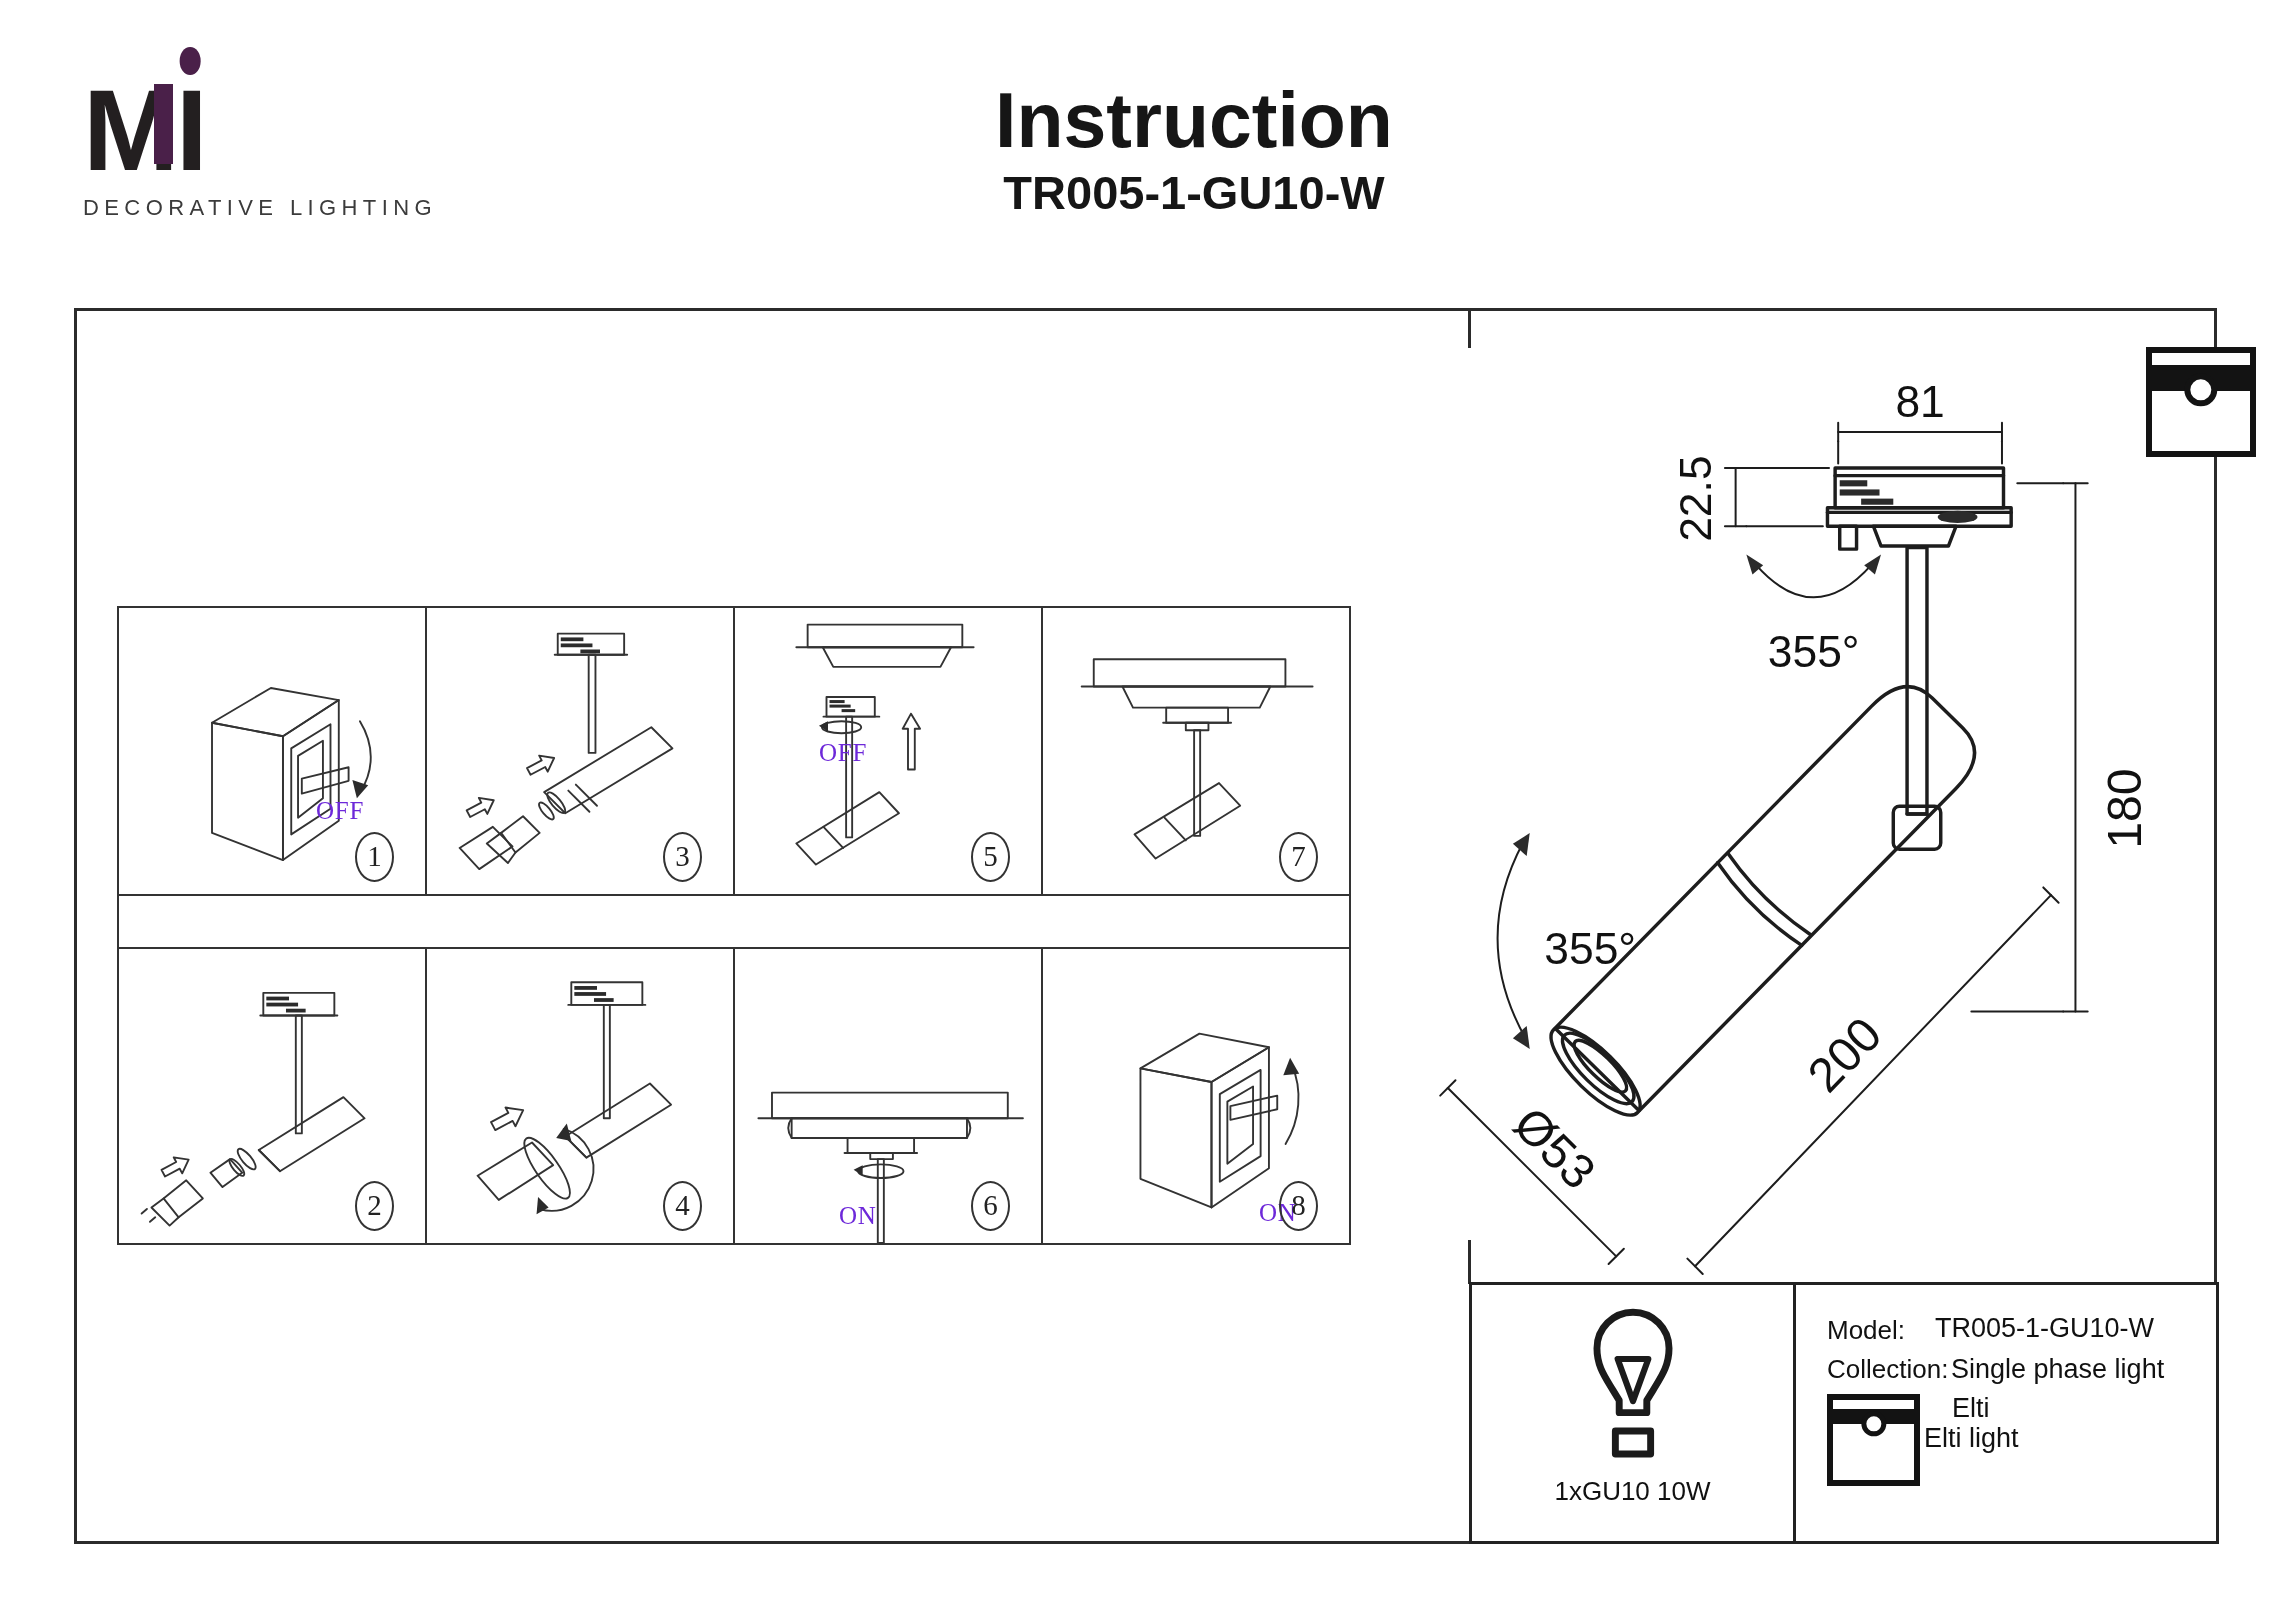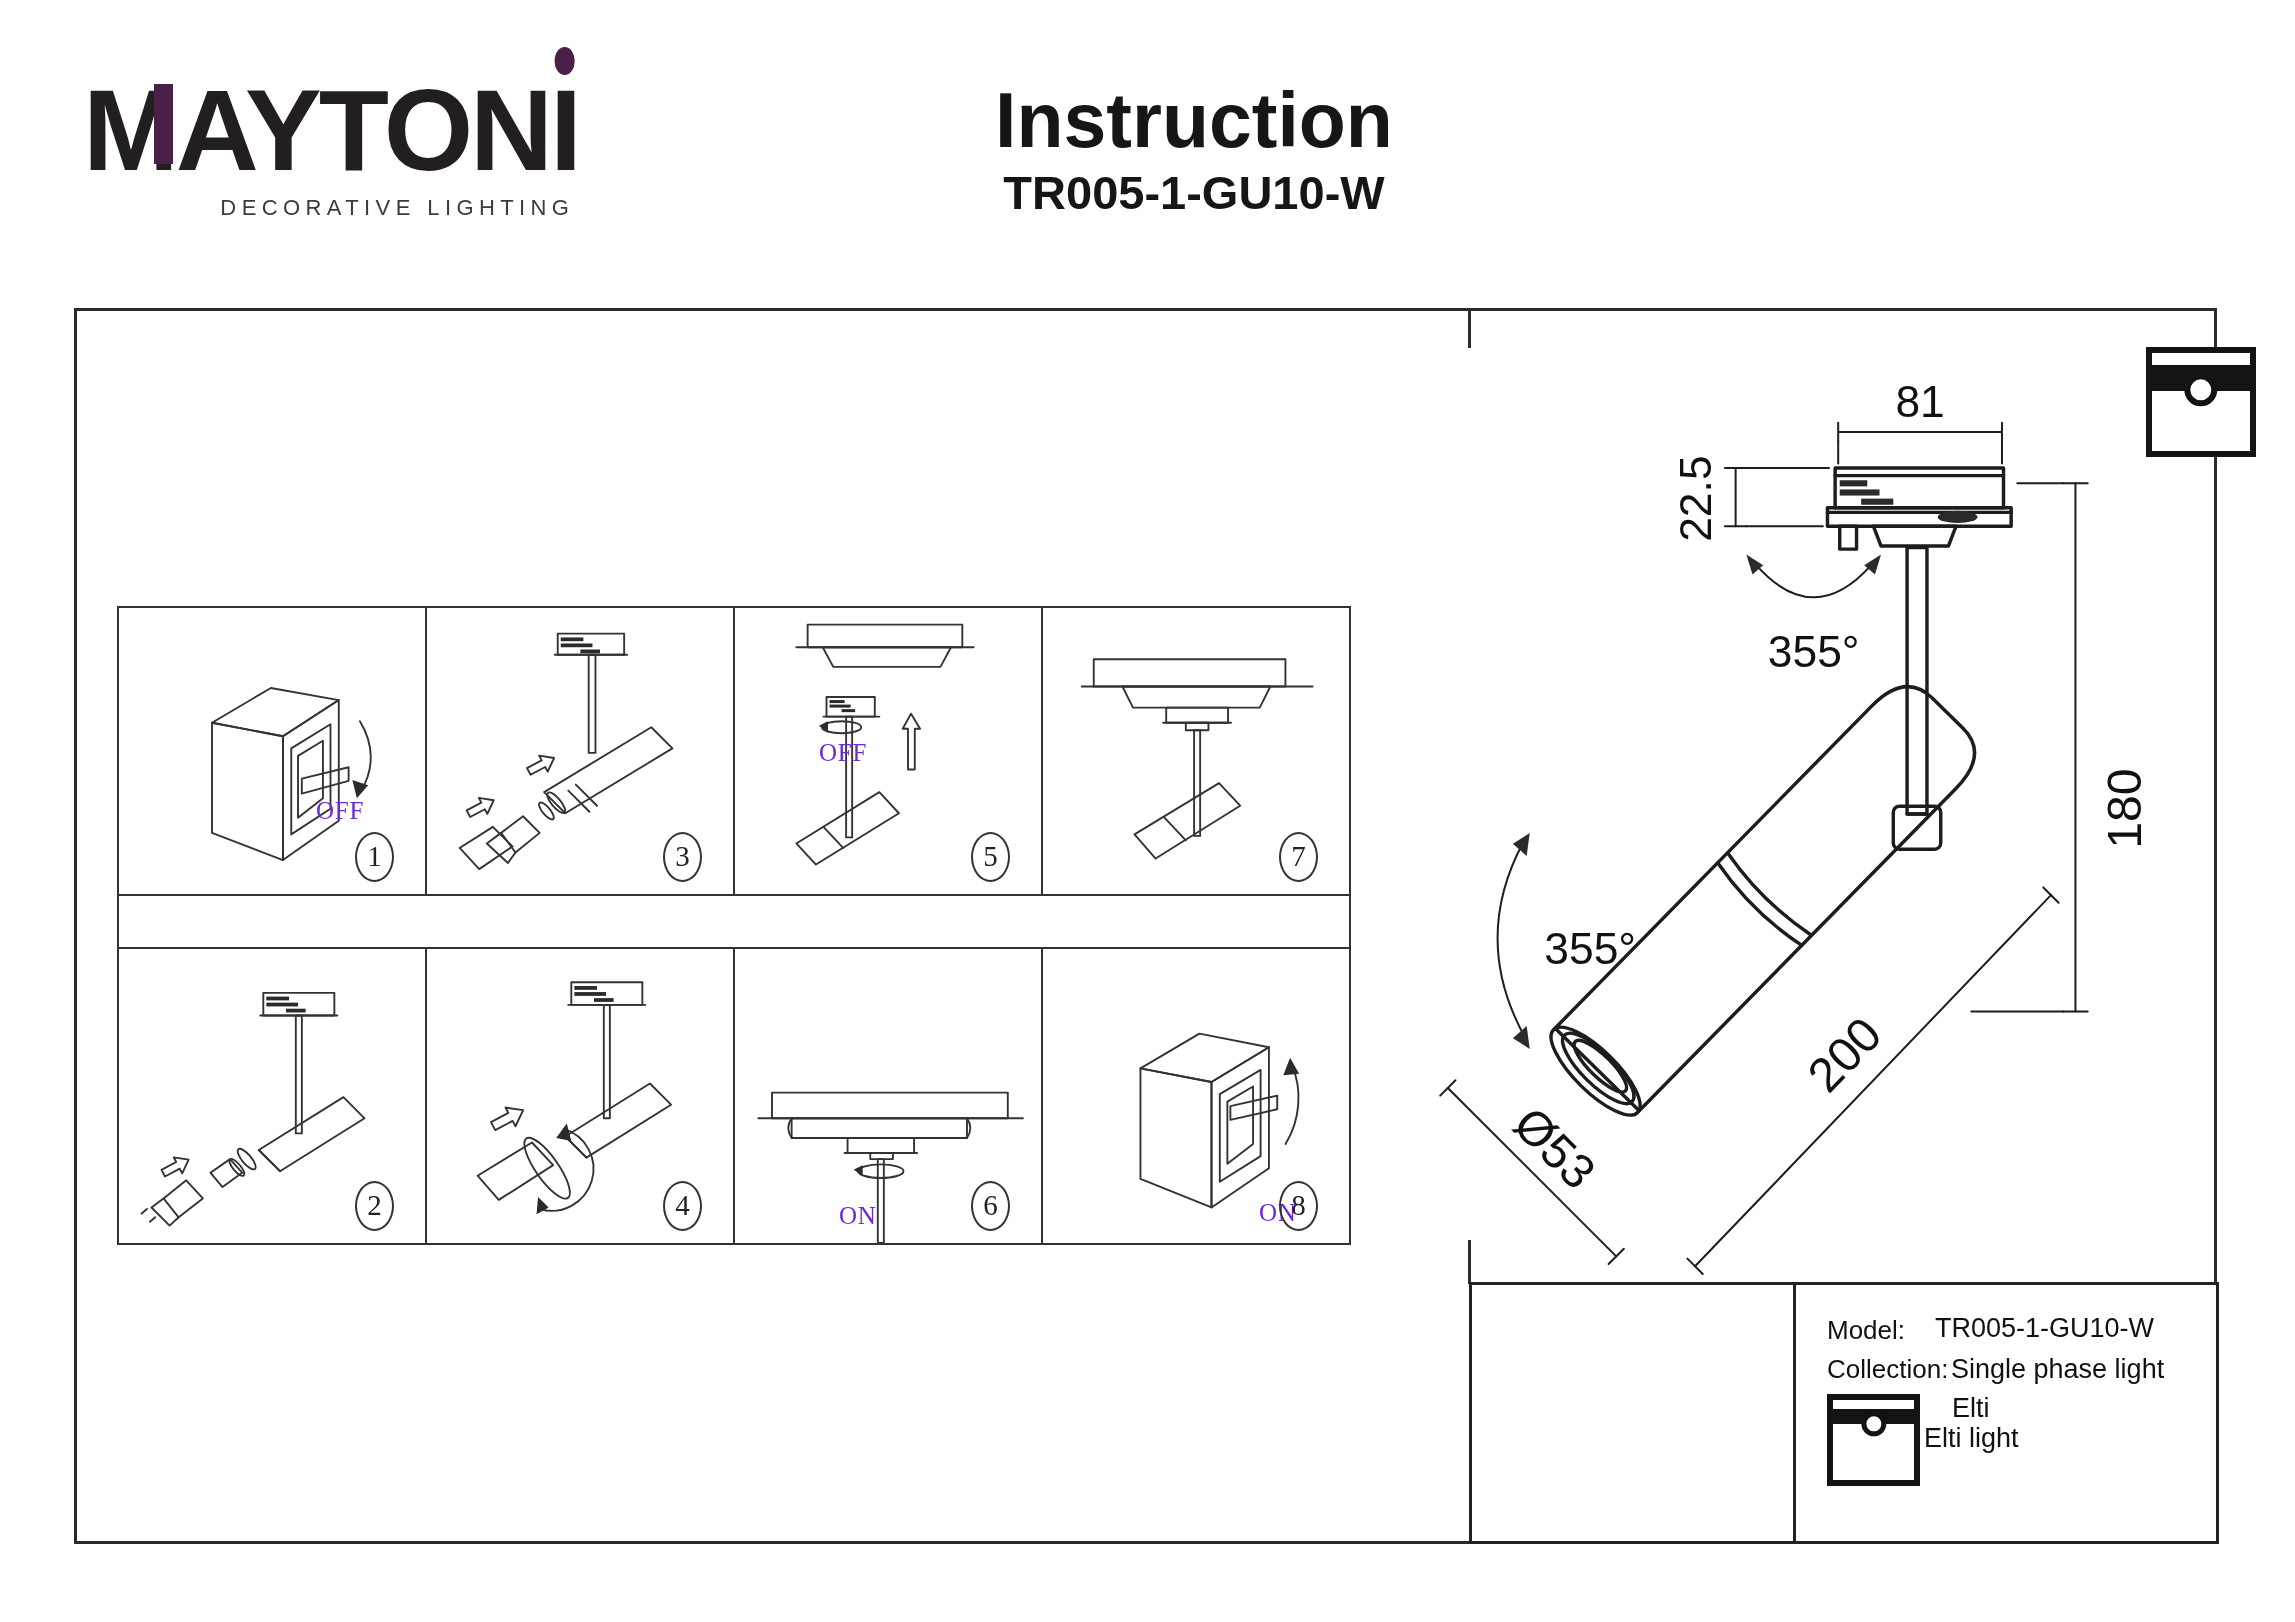--- a/index.html
+++ b/index.html
@@ -69,21 +69,20 @@
              border-radius:50%;left:50%;top:24px;transform:translate(-50%,-50%)}
 </style>
 </head>
 <body>
 
 <div class="canvas" style="--purple:#4a2049">
 
   <div class="logo-wrap">
     <div class="logo-line">
         <span class="logo-m">M<span class="m-stem"></span></span>
-        <span>AYTON</span>
         <span class="logo-i">I<span class="i-dot"></span></span>
       </div>
     <div class="tagline">DECORATIVE LIGHTING</div>
   </div>
 
   <div class="title-block">
     <div class="title">Instruction</div>
     <div class="subtitle">TR005-1-GU10-W</div>
   </div>
 
@@ -388,20 +387,30 @@
     <text class="dtxt-big" x="162" y="1080" text-anchor="middle" dominant-baseline="central" transform="rotate(45 162 1080)">Ø53</text>
     <text class="dtxt" x="208" y="840" text-anchor="middle">355°</text>
   </svg>
 
   <div class="corner-icon" style="left:2146px;top:347px;width:110px;height:110px">
     <div class="ci-band"></div>
     <div class="ci-circle"></div>
   </div>
 
   <div class="spec-table">
+    <div class="spec-left">
+      <svg class="abs" style="left:115px;top:21.4px;width:92px;height:165px" viewBox="0 0 120 215">
+        <g fill="none" stroke="#1b1b1b" stroke-width="9" stroke-linejoin="round">
+          <path d="M60,8 a47,47 0 0 1 47,47 c0,24 -11,38 -21,55 l-8,13 v16 h-36 v-16 l-8,-13 c-10,-17 -21,-31 -21,-55 a47,47 0 0 1 47,-47 z"></path>
+          <path d="M40,69 h40 l-20,55 z" stroke-width="8"></path>
+          <rect x="37" y="163" width="46" height="30" stroke-width="9"></rect>
+        </g>
+      </svg>
+      <div class="lamp-caption">1xGU10 10W</div>
+    </div>
     <div class="spec-div"></div>
     <div class="spec-right">
       <div class="spec-label" style="left:31px;top:31px">Model:</div>
       <div class="spec-value" style="left:139px;top:29px">TR005-1-GU10-W</div>
       <div class="spec-label" style="left:31px;top:70px">Collection:</div>
       <div class="spec-value" style="left:155px;top:70px">Single phase light</div>
       <div class="spec-icon">
         <div class="si-band"></div>
         <div class="si-circle"></div>
       </div>

